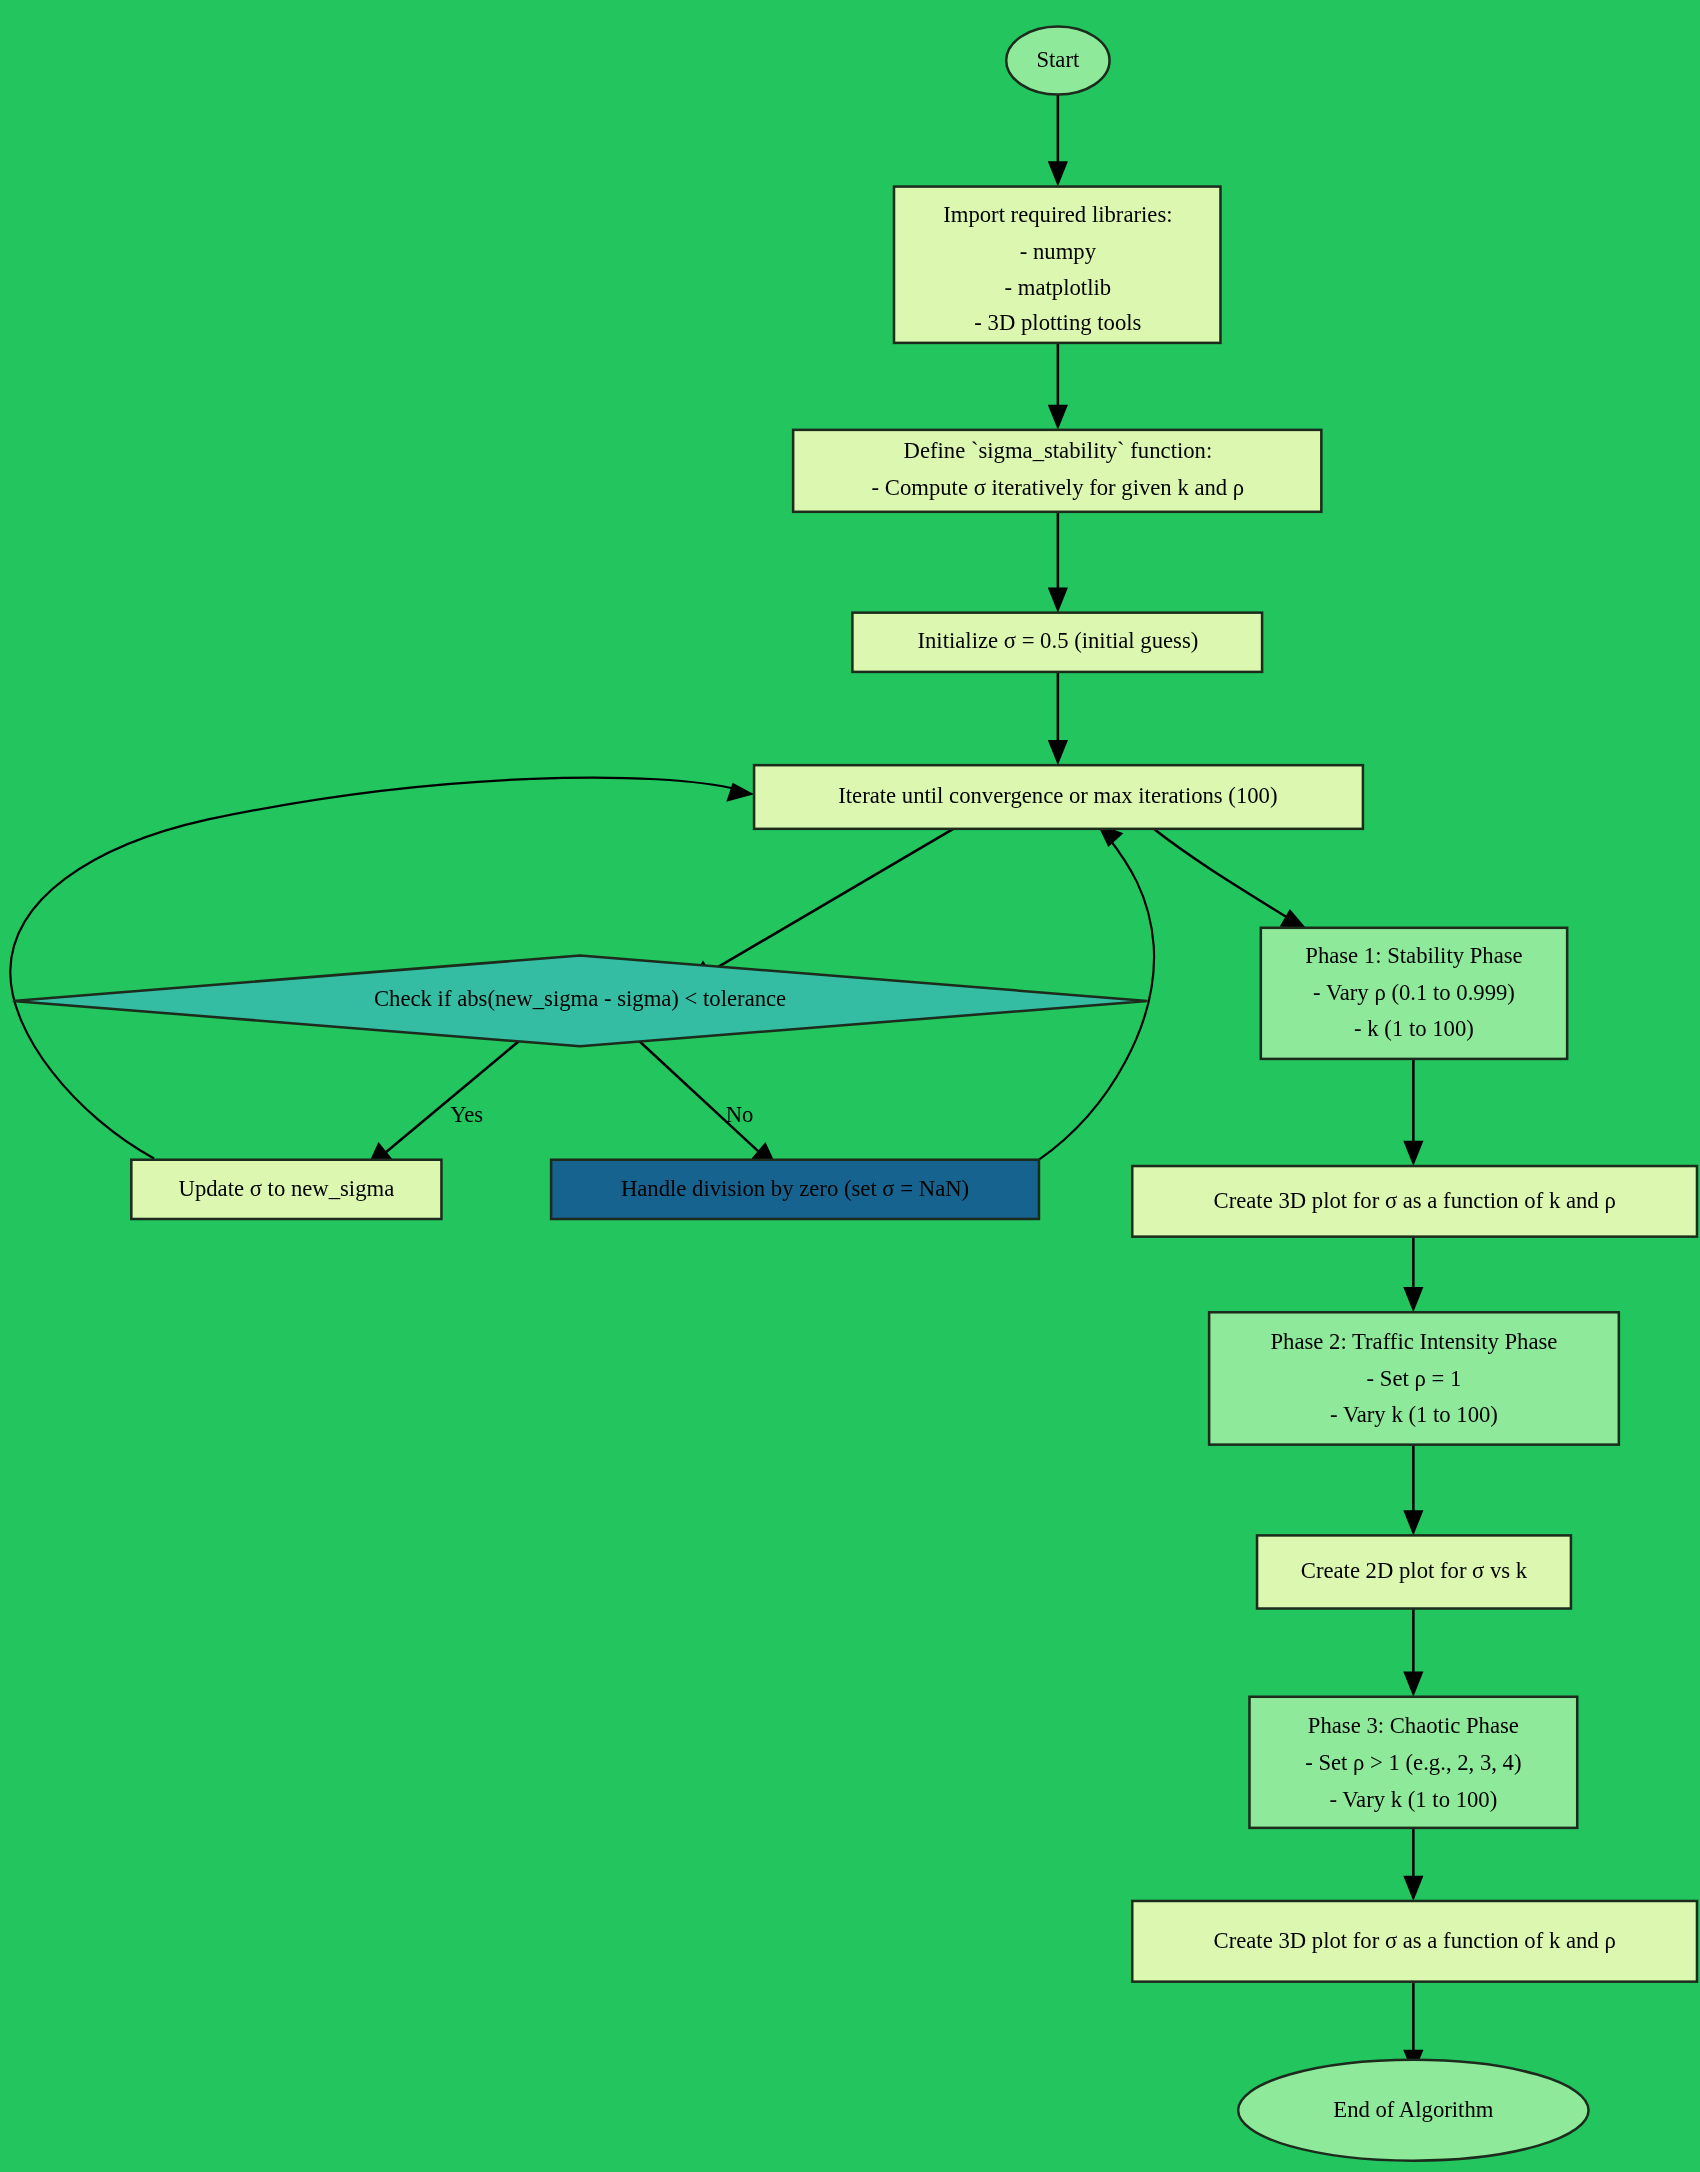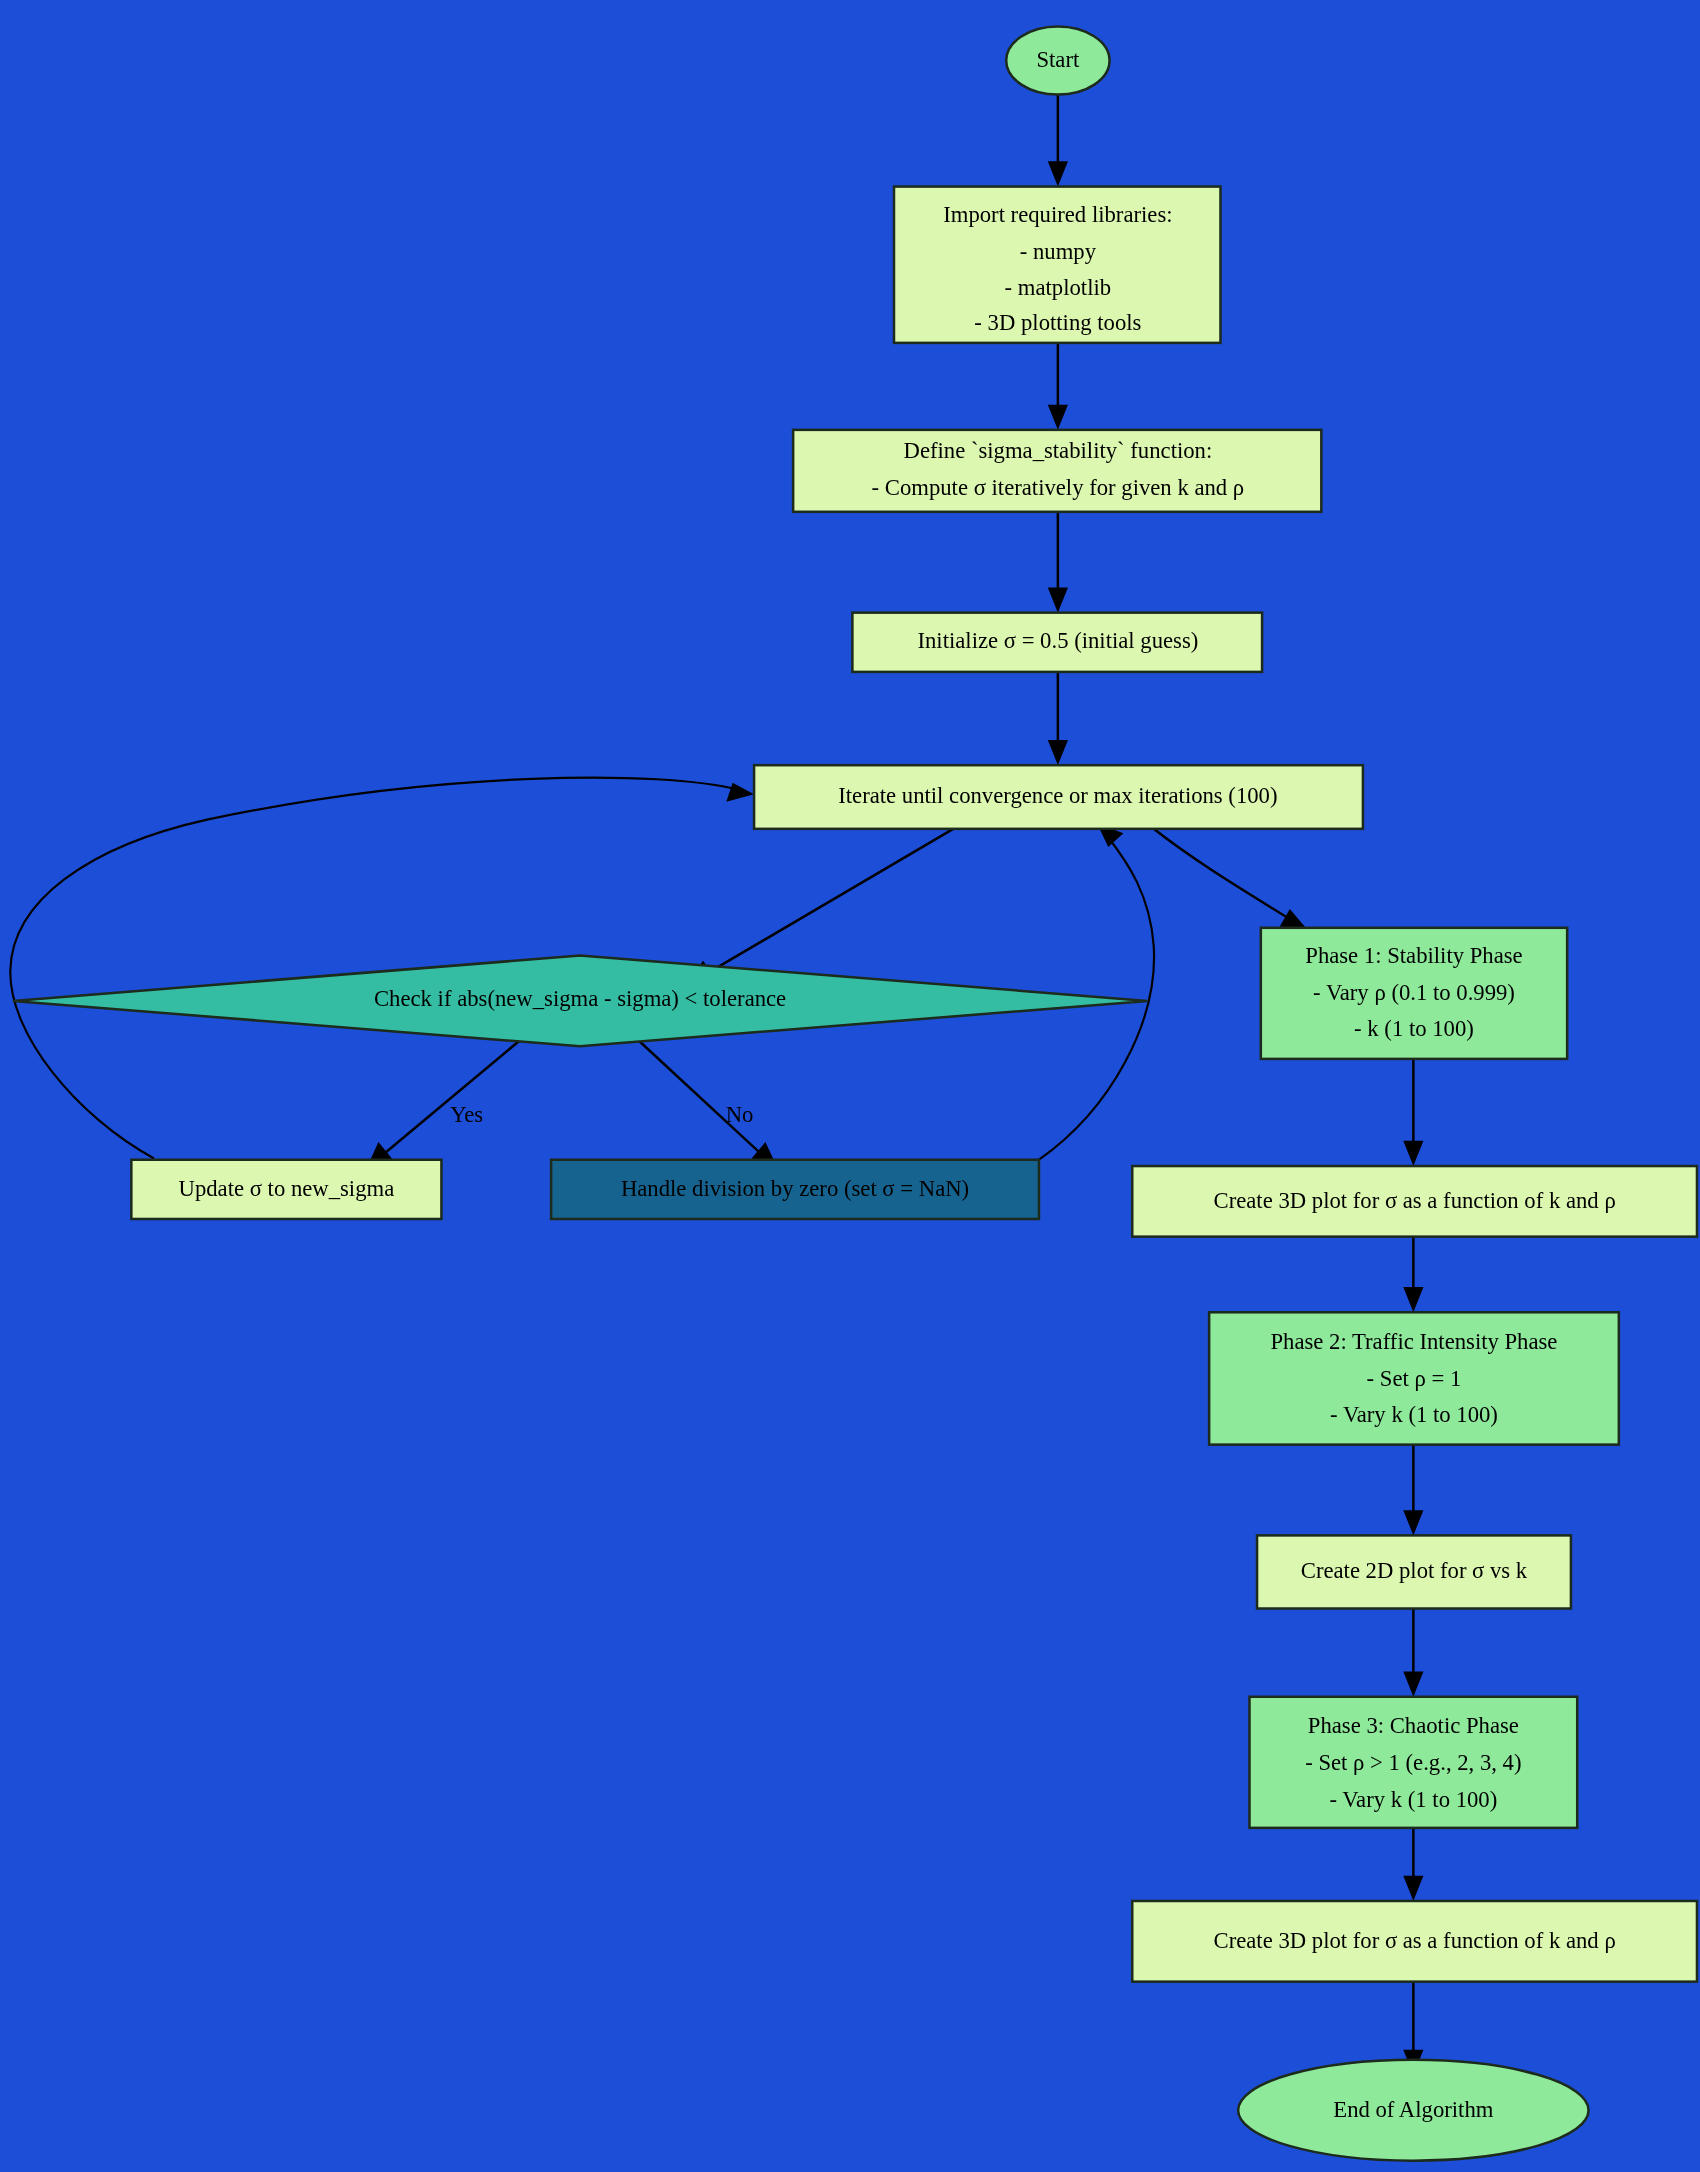--- a/index.html
+++ b/index.html
@@ -4,21 +4,21 @@
 <style>
   html, body {
     margin: 0;
     padding: 0;
     background: #ffffff;
   }
   #canvas-wrap {
     position: relative;
     width: 1701px;
     height: 2172px;
-    background: #1d4ed8;
+    background: #22c55e;
     font-family: "Liberation Serif", "DejaVu Serif", serif;
   }
   svg.flow {
     position: absolute;
     top: 0;
     left: 0;
     width: 1701px;
     height: 2172px;
     display: block;
   }

